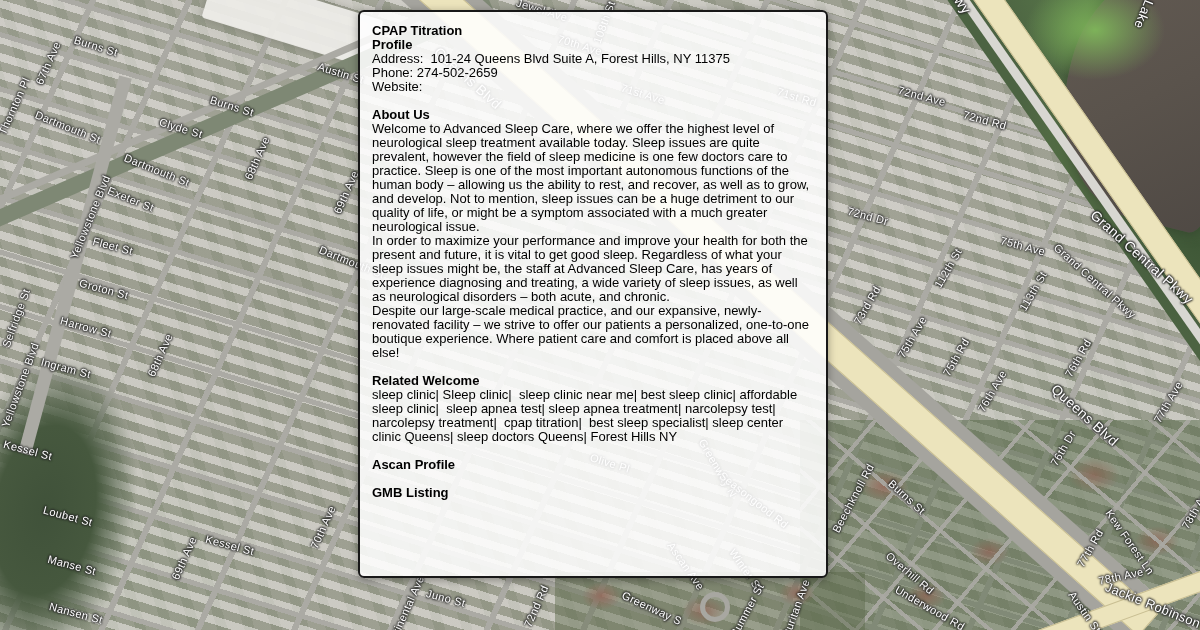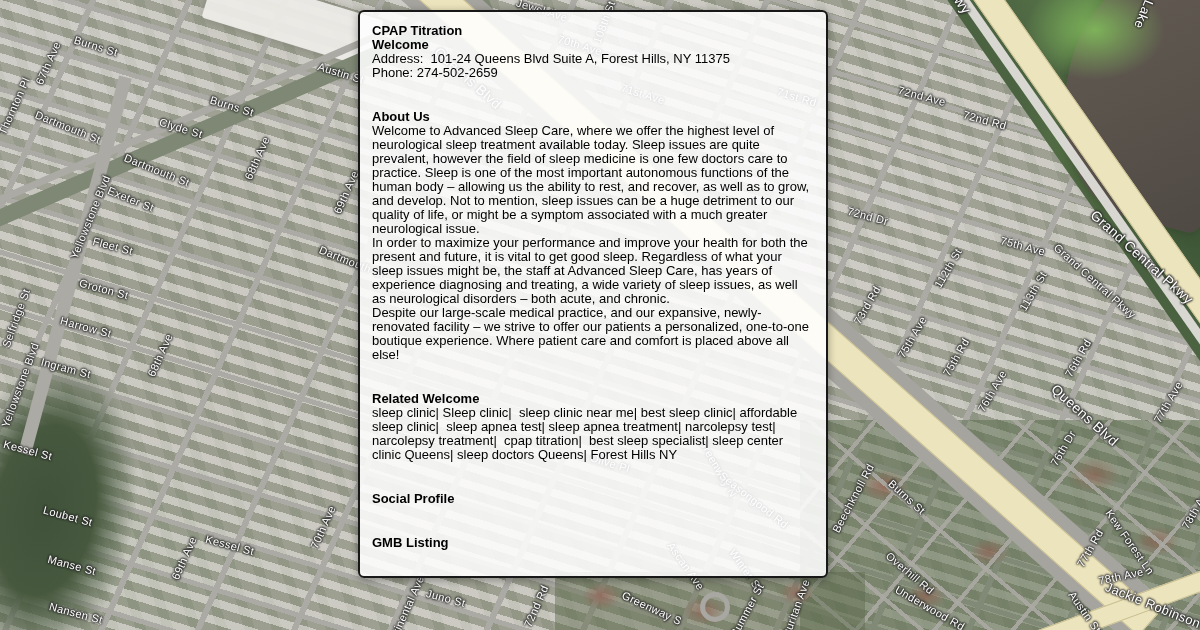--- a/index.html
+++ b/index.html
@@ -55,21 +55,21 @@
                 1px 0 2px rgba(40,40,40,0.95), -1px 0 2px rgba(40,40,40,0.95);}
   
   .card{position:absolute;left:358px;top:10px;width:470px;height:568px;box-sizing:border-box;
     background:rgba(255,255,255,0.87);border:2px solid #181818;border-radius:6px;
     padding:12px;font-size:13px;line-height:14px;color:#000;
     box-shadow:0 2px 8px rgba(0,0,0,0.35);z-index:5;overflow:hidden;}
   .card-title{font-weight:bold;}
   .heading{font-weight:bold;}
   .line{white-space:pre-wrap;}
   a.link{color:#1412c9;text-decoration:underline;display:block;white-space:pre-wrap;word-break:break-all;}
-  .section{margin-top:30px;}
+  .section{margin-top:14px;}
   #card-sections .section:first-child{margin-top:0;}
 </style>
 </head>
 <body>
 
 <div class="stage">
   <div class="map">
     <div class="base"></div>
     <div class="urban"></div>
     <div class="bldg"></div>
@@ -163,35 +163,36 @@
         <span class="slabel" style="left: 1085px; top: 612px; font-size: 11px; transform: translate(-50%, -50%) rotate(55deg);">Austin St</span>
         <span class="slabel" style="left: 1170px; top: 612px; font-size: 13px; transform: translate(-50%, -50%) rotate(22deg);">Jackie Robinson Pkwy</span>
         <span class="slabel" style="left: 1152px; top: -6px; font-size: 13px; transform: translate(-50%, -50%) rotate(112deg);">Willow Lake</span>
       </div>
   </div>
 
   <div class="card">
     <div class="card-title">CPAP Titration</div>
     <div id="card-sections">
         <div class="section">
-          <div class="heading">Welcome</div>
+          <div class="heading">Profile</div>
           <div class="line">Address:  101-24 Queens Blvd Suite A, Forest Hills, NY 11375</div>
           <div class="line">Phone: 274-502-2659</div>
+          <div class="line">Website:</div>
         </div>
         <div class="section">
           <div class="heading">About Us</div>
           <div class="line">Welcome to Advanced Sleep Care, where we offer the highest level of neurological sleep treatment available today. Sleep issues are quite prevalent, however the field of sleep medicine is one few doctors care to practice. Sleep is one of the most important autonomous functions of the human body – allowing us the ability to rest, and recover, as well as to grow, and develop. Not to mention, sleep issues can be a huge detriment to our quality of life, or might be a symptom associated with a much greater neurological issue.</div>
           <div class="line">In order to maximize your performance and improve your health for both the present and future, it is vital to get good sleep. Regardless of what your sleep issues might be, the staff at Advanced Sleep Care, has years of experience diagnosing and treating, a wide variety of sleep issues, as well as neurological disorders – both acute, and chronic.</div>
           <div class="line">Despite our large-scale medical practice, and our expansive, newly-renovated facility – we strive to offer our patients a personalized, one-to-one boutique experience. Where patient care and comfort is placed above all else!</div>
         </div>
         <div class="section">
           <div class="heading">Related Welcome</div>
           <div class="line">sleep clinic| Sleep clinic|  sleep clinic near me| best sleep clinic| affordable sleep clinic|  sleep apnea test| sleep apnea treatment| narcolepsy test| narcolepsy treatment|  cpap titration|  best sleep specialist| sleep center clinic Queens| sleep doctors Queens| Forest Hills NY</div>
         </div>
         <div class="section">
-          <div class="heading">Social Profile</div>
+          <div class="heading">Ascan Profile</div>
         </div>
         <div class="section">
           <div class="heading">GMB Listing</div>
         </div>
       </div>
   </div>
 </div>
 
 </body></html>

